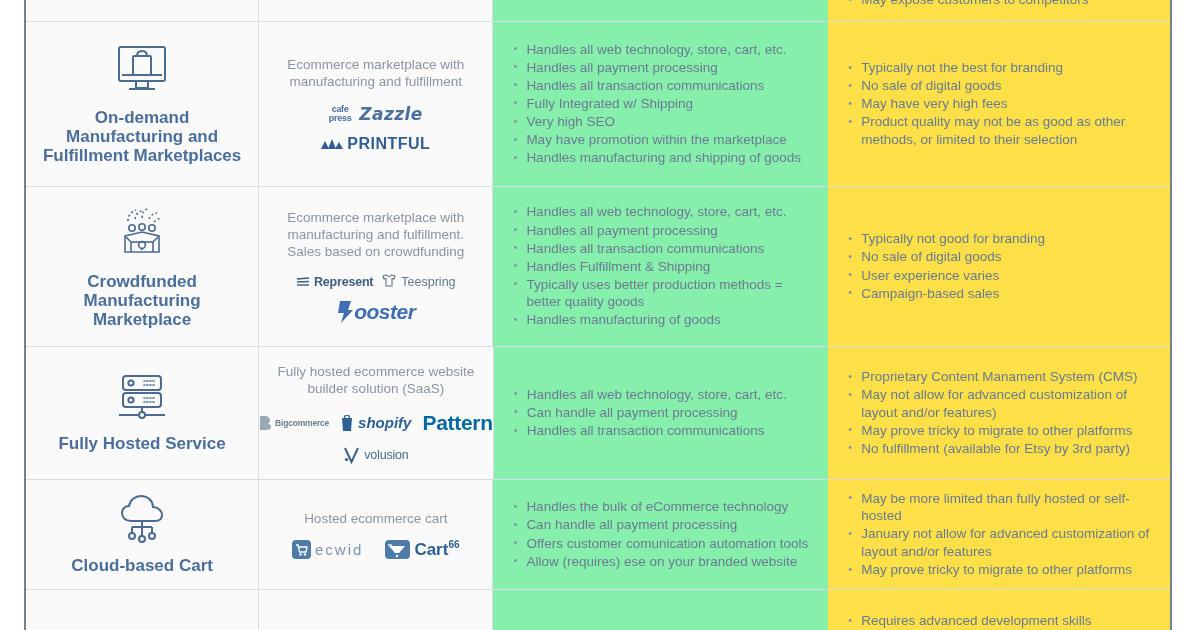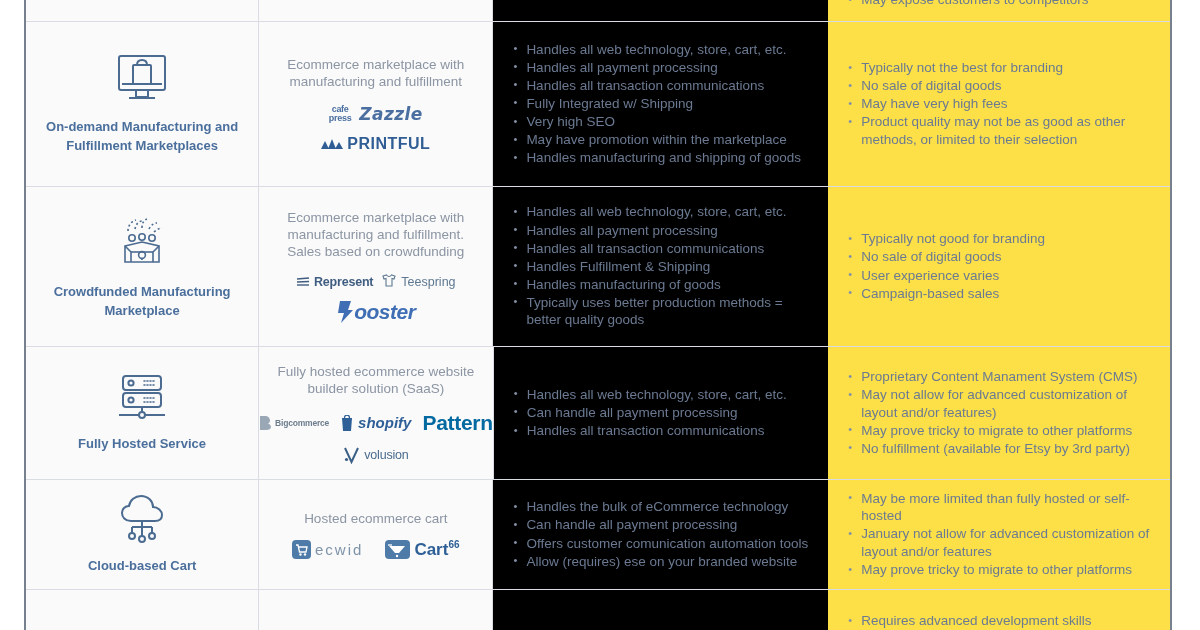--- a/index.html
+++ b/index.html
@@ -32,28 +32,28 @@
 
   .cell {
     box-sizing: border-box;
     padding: 0;
     position: relative;
   }
   .c-type  { width: 234px; background: #fafafa; border-right: 1px solid #d9dde3;
              display: flex; flex-direction: column; align-items: center; justify-content: center; }
   .c-desc  { width: 235px; background: #fafafa; border-right: 1px solid #d9dde3;
              display: flex; flex-direction: column; align-items: center; justify-content: center; }
-  .c-pros  { width: 336px; background: #000000; }
+  .c-pros  { width: 336px; background: #86efac; }
   .c-cons  { width: 343px; background: #fde047; }
 
   .type-icon { margin-bottom: 8px; color: #4b6b91; display: block; }
   .type-label {
     color: #4b6f9c;
     font-weight: bold;
-    font-size: 13px;
+    font-size: 17px;
     line-height: 19px;
     text-align: center;
     padding: 0 10px;
   }
   .desc-text {
     color: #8b95a3;
     font-size: 13.5px;
     line-height: 17px;
     text-align: center;
     padding: 0 16px;
@@ -234,22 +234,22 @@
       </div>
     </div>
 
     <div class="cell c-pros">
       <div class="vcenter">
         <ul class="bullets">
           <li>Handles all web technology, store, cart, etc.</li>
           <li>Handles all payment processing</li>
           <li>Handles all transaction communications</li>
           <li>Handles Fulfillment &amp; Shipping</li>
+          <li>Typically uses better production methods = better quality goods</li>
           <li>Handles manufacturing of goods</li>
-          <li>Typically uses better production methods = better quality goods</li>
         </ul>
       </div>
     </div>
 
     <div class="cell c-cons">
       <div class="vcenter">
         <ul class="bullets">
           <li>Typically not good for branding</li>
           <li>No sale of digital goods</li>
           <li>User experience varies</li>

